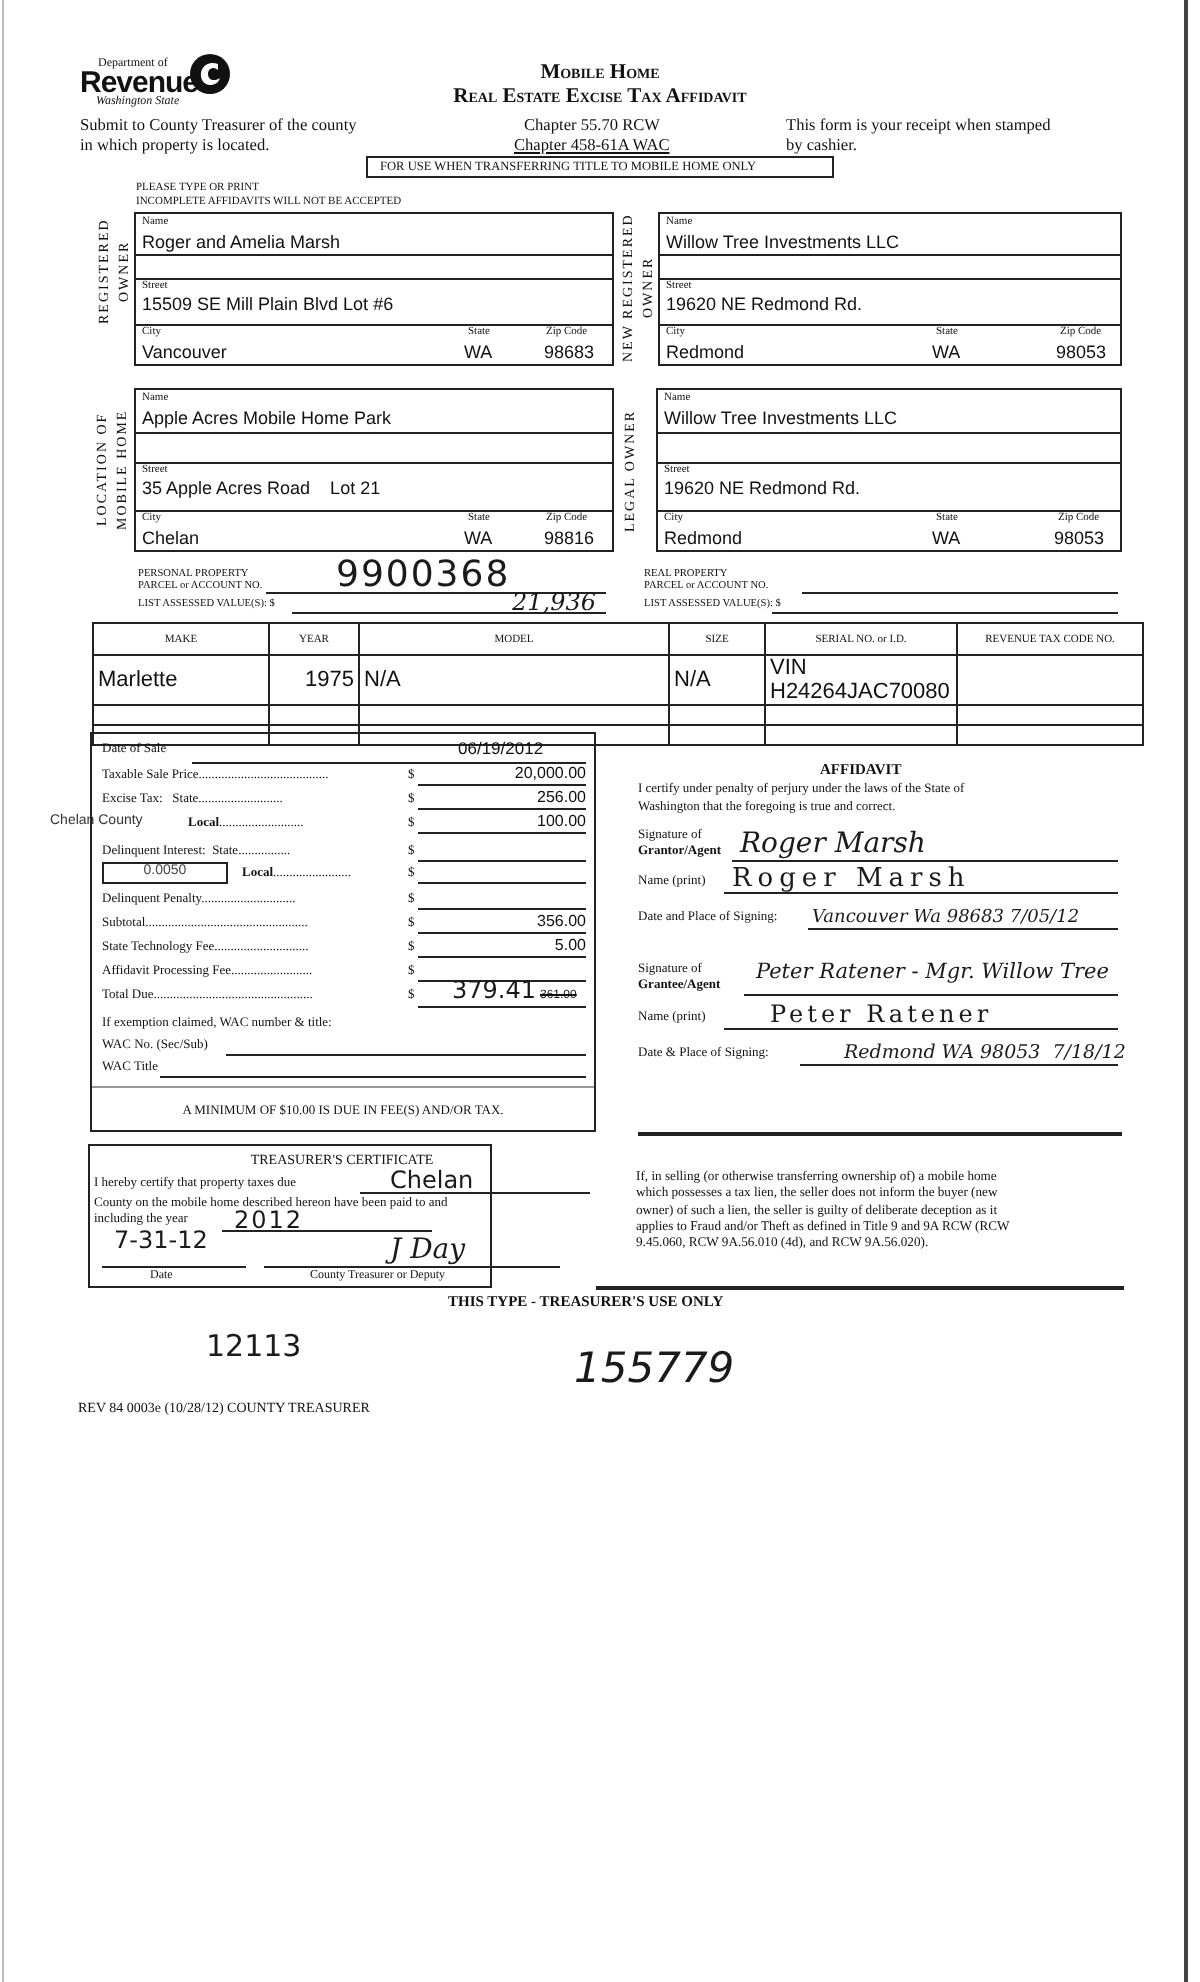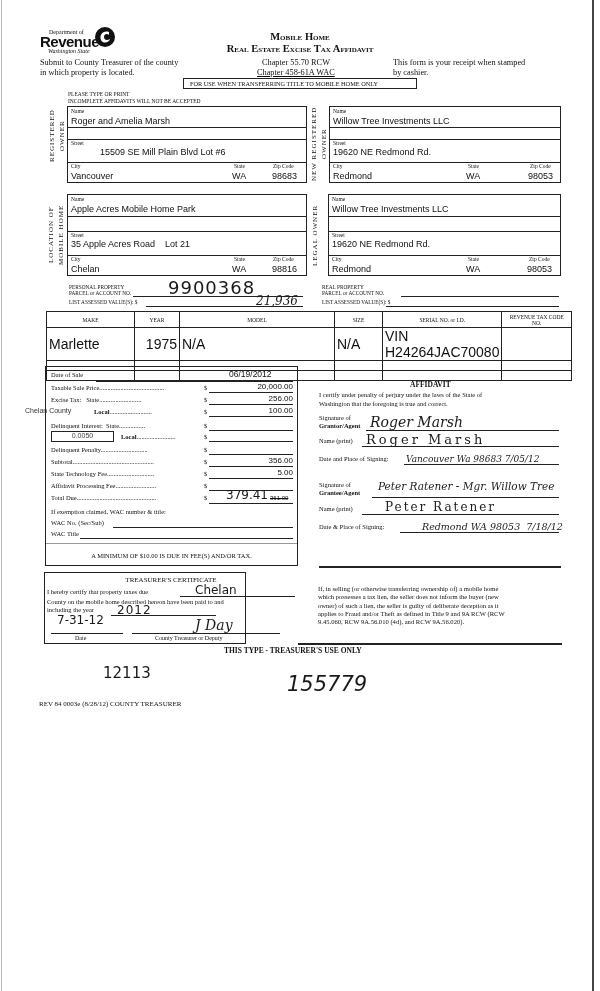--- a/index.html
+++ b/index.html
@@ -21,21 +21,21 @@
   .micro { font-size:4.8px; }
 
   .box { position:absolute; border:1px solid #222; box-sizing:border-box; }
   .hr { position:absolute; height:1px; background:#222; }
   .vlabel { position:absolute; writing-mode:vertical-rl; transform:rotate(180deg); font-size:7px; letter-spacing:1px; text-align:center; }
   .val { font-family:"Liberation Sans", sans-serif; font-size:9px; position:absolute; }
   .lbl { font-size:5.5px; position:absolute; }
   table.mh { position:absolute; border-collapse:collapse; }
   table.mh td, table.mh th { border:1px solid #222; padding:0 2px; height:10px; box-sizing:border-box; }
   table.mh th { font-size:5.5px; font-weight:normal; text-align:center; }
-  table.mh td { font-family:"Liberation Sans", sans-serif; font-size:14px; }
+  table.mh td { font-family:"Liberation Sans", sans-serif; font-size:11px; }
 </style>
 </head>
 <body>
 
 <div class="edge"></div>
 <div class="edge2"></div>
 
 <div class="abs" style="left:40px;top:26px;width:80px;height:30px;">
   <div class="abs logo-dept" style="left:9px;top:3px;">Department of</div>
   <div class="abs logo-rev" style="left:0px;top:7px;">Revenue</div>
@@ -61,21 +61,21 @@
 <div class="abs micro" style="left:68px;top:91px;font-size:5.5px;">PLEASE TYPE OR PRINT</div>
 <div class="abs micro" style="left:68px;top:98px;font-size:5.5px;">INCOMPLETE AFFIDAVITS WILL NOT BE ACCEPTED</div>
 
 <div class="vlabel" style="left:47px;top:107px;height:58px;width:20px;line-height:10px;">REGISTERED<br>OWNER</div>
 <div class="box" style="left:67px;top:106px;width:240px;height:57px;">
   <div class="lbl" style="left:3px;top:1px;">Name</div>
   <div class="val" style="left:3px;top:9px;">Roger and Amelia Marsh</div>
   <div class="hr" style="left:0;top:20px;width:238px;"></div>
   <div class="hr" style="left:0;top:32px;width:238px;"></div>
   <div class="lbl" style="left:3px;top:33px;">Street</div>
-  <div class="val" style="left:3px;top:40px;margin-left:29px;">15509 SE Mill Plain Blvd  Lot #6</div>
+  <div class="val" style="left:3px;top:40px;">15509 SE Mill Plain Blvd  Lot #6</div>
 
 </div>
 <div class="box" style="left:67px;top:163px;width:240px;height:20px;border-top:none;">
   <div class="lbl" style="left:3px;top:0px;">City</div>
   <div class="val" style="left:3px;top:8px;">Vancouver</div>
   <div class="lbl" style="left:166px;top:0px;">State</div>
   <div class="val" style="left:164px;top:8px;">WA</div>
   <div class="lbl" style="left:205px;top:0px;">Zip Code</div>
   <div class="val" style="left:204px;top:8px;">98683</div>
 </div>
@@ -315,13 +315,13 @@
   <div>which possesses a tax lien, the seller does not inform the buyer (new</div>
   <div>owner) of such a lien, the seller is guilty of deliberate deception as it</div>
   <div>applies to Fraud and/or Theft as defined in Title 9 and 9A RCW (RCW</div>
   <div>9.45.060, RCW 9A.56.010 (4d), and RCW 9A.56.020).</div>
 </div>
 <div class="hr" style="left:298px;top:643px;width:264px;height:2px;"></div>
 
 <div class="abs" style="left:224px;top:646px;font-size:7.5px;font-weight:bold;">THIS TYPE - TREASURER'S USE ONLY</div>
 <div class="abs hand" style="left:103px;top:664px;font-size:15px;font-style:normal;font-family:'DejaVu Sans',sans-serif;">12113</div>
 <div class="abs hand" style="left:287px;top:672px;font-size:21px;font-family:'DejaVu Sans',sans-serif;">155779</div>
-<div class="abs" style="left:39px;top:700px;font-size:7px;">REV 84 0003e (8/28/12) COUNTY TREASURER</div>
+<div class="abs" style="left:39px;top:700px;font-size:7px;">REV 84 0003e (10/28/12) COUNTY TREASURER</div>
 
 </body></html>

